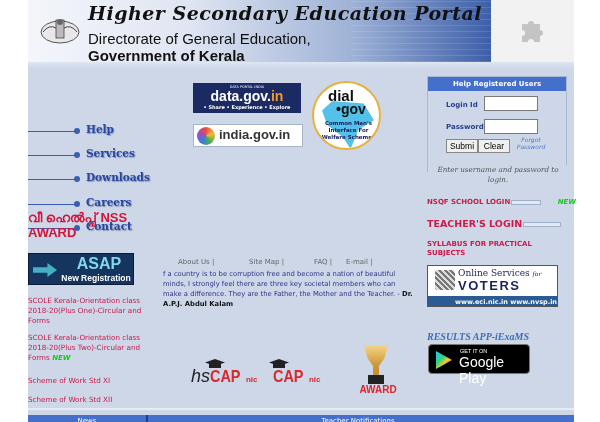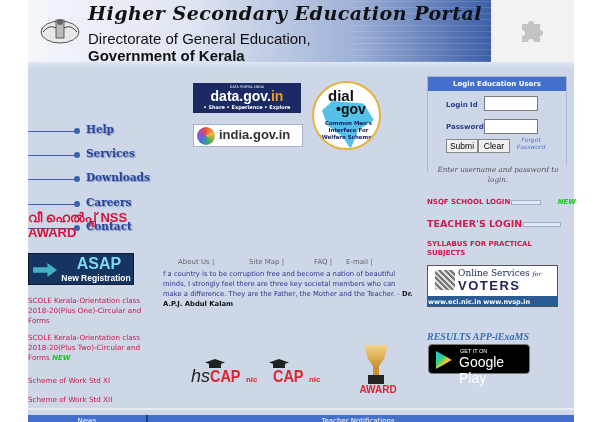--- a/index.html
+++ b/index.html
@@ -80,21 +80,21 @@
   .forgot { position: absolute; left: 86px; top: 59px; width: 34px; text-align: center; font-size: 6px; font-style: italic; color: #5477c4; line-height: 7px; cursor: pointer; }
   .login-hint { position: absolute; left: 400px; top: 103px; width: 140px; text-align: center; font-family: "DejaVu Serif", serif; font-style: italic; font-size: 7.2px; color: #555; line-height: 10px; background: #cdd7e8; }
 
   .rlink { position: absolute; left: 399px; font-family: "DejaVu Sans", sans-serif; font-weight: bold; color: #cc1a4a; cursor: pointer; white-space: nowrap; }
   .tinylogo { display: inline-block; width: 30px; height: 5px; background: #e2e8f4; border: 1px solid #9fb0cc; vertical-align: middle; margin-left: 1px; }
   .voters { position: absolute; left: 399px; top: 203px; width: 131px; height: 42px; background: #fff; border: 1px solid #555; cursor: pointer; overflow: hidden; }
   .voters .ic { position: absolute; left: 7px; top: 4px; width: 20px; height: 20px; background: repeating-linear-gradient(45deg, #777 0 2px, #ddd 2px 4px); border-radius: 3px; }
   .voters .t1 { position: absolute; left: 30px; top: 2px; font-family: "DejaVu Serif", serif; font-size: 9px; color: #1b2456; }
   .voters .t1 i { font-size: 6px; }
   .voters .t2 { position: absolute; left: 30px; top: 12px; font-family: "Liberation Sans", sans-serif; font-weight: bold; font-size: 13px; color: #1b2456; letter-spacing: 1.5px; }
-  .voters .bar { position: absolute; left: 0; top: 30px; width: 100%; height: 12px; background: #2a5b93; color: #fff; font-size: 6.5px; line-height: 12px; text-align: left; font-weight: bold; }
+  .voters .bar { position: absolute; left: 0; top: 30px; width: 100%; height: 12px; background: #2a5b93; color: #fff; font-size: 6.5px; line-height: 12px; text-align: right; font-weight: bold; }
   .results-lbl { position: absolute; left: 399px; top: 269px; font-family: "Liberation Serif", serif; font-style: italic; font-weight: bold; font-size: 10px; color: #3d6fb4; cursor: pointer; }
   .gplay { position: absolute; left: 400px; top: 282px; width: 102px; height: 30px; background: #000; border-radius: 4px; border: 1px solid #777; cursor: pointer; }
   .gplay .tri { position: absolute; left: 7px; top: 6px; width: 16px; height: 18px;
     background: linear-gradient(135deg, #28c2f3 0%, #33d37c 40%, #f7c92c 60%, #ea4335 100%); clip-path: polygon(0 0, 100% 50%, 0 100%); }
   .gplay .g1 { position: absolute; left: 31px; top: 3px; font-size: 5.5px; color: #fff; font-family: "Liberation Sans", sans-serif; }
   .gplay .g2 { position: absolute; left: 30px; top: 9px; font-size: 14px; color: #fff; font-family: "Liberation Sans", sans-serif; }
 
   
   .bottom-line { position: absolute; left: 0; top: 346px; width: 546px; height: 2px; background: #e6ebf4; }
   .tabs { position: absolute; left: 0; top: 353px; width: 546px; height: 7px; background: #4470cc; }
@@ -213,21 +213,21 @@
     </div>
   </div>
   <div class="award">
     <div class="cup"></div>
     <div class="stem"></div>
     <div class="base"></div>
     <div class="lbl">AWARD</div>
   </div>
 
   <div class="login">
-    <div class="login-head">Login Education Users</div>
+    <div class="login-head">Help Registered Users</div>
     <div class="lbl" style="left:18px;top:24px">Login Id</div>
     <input class="inp" style="left: 56px; top: 19px; width: 54px;" type="text" value="">
     <div class="lbl" style="left:18px;top:46px">Password</div>
     <input class="inp" style="left: 56px; top: 42px; width: 54px;" type="password" value="">
     <div class="btn" style="left:18px;top:62px;width:32px">Submi</div>
     <div class="btn" style="left:50px;top:62px;width:32px">Clear</div>
     <div class="forgot">Forgot Password</div>
   </div>
   <div class="login-hint">Enter username and password to login.</div>
 

